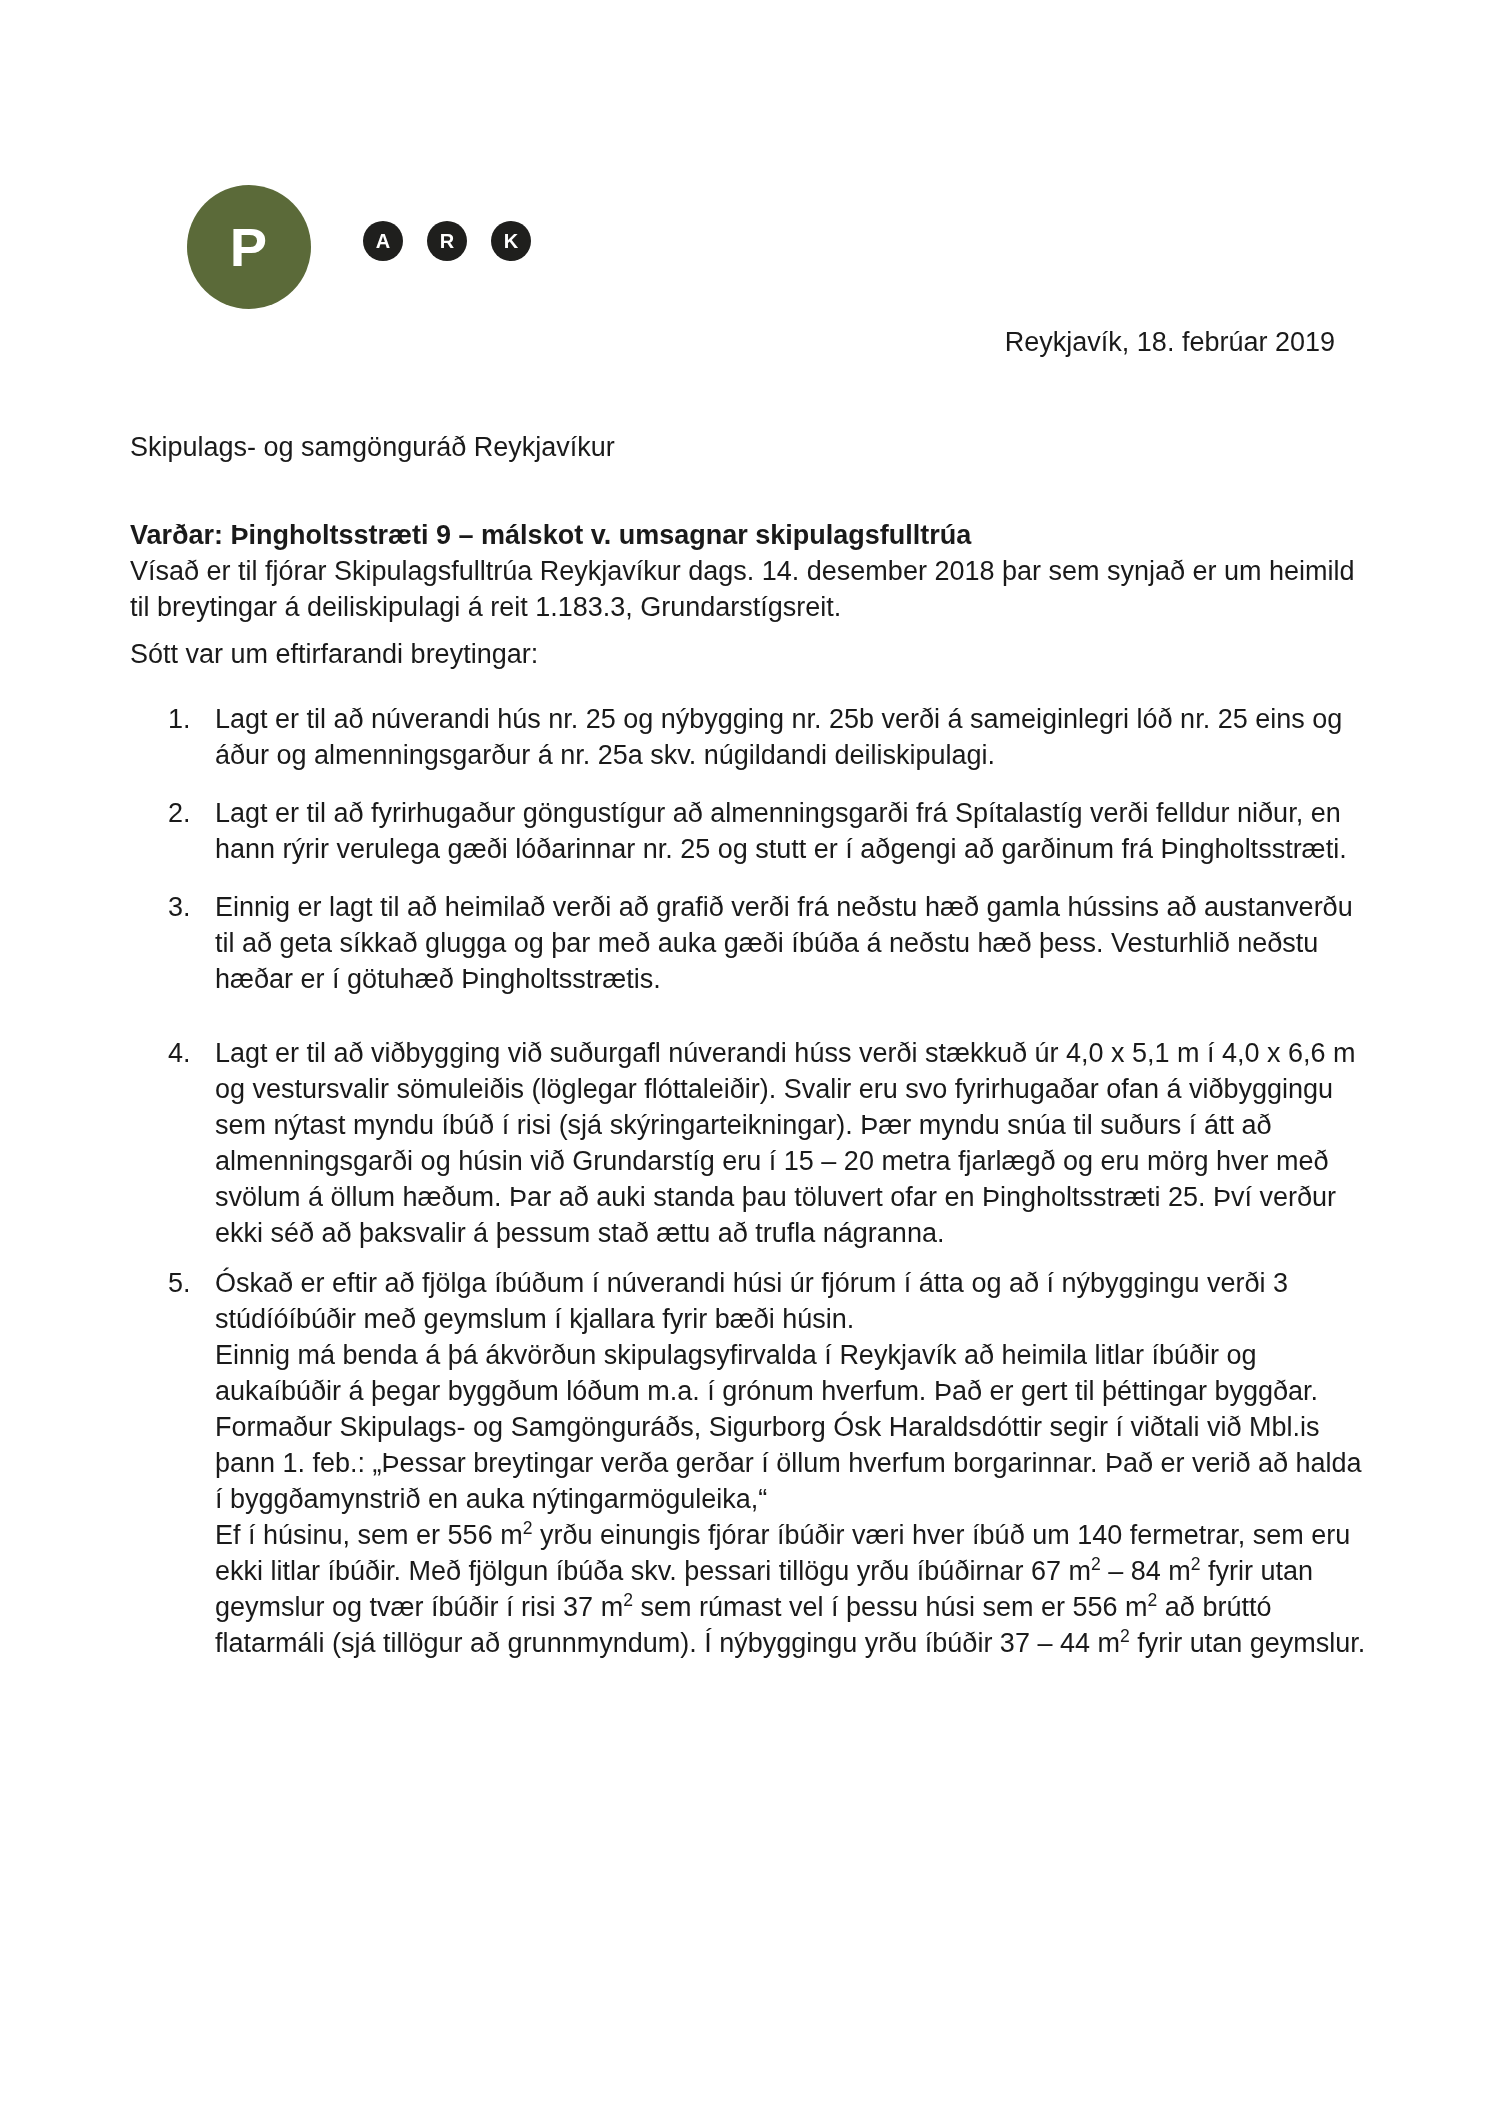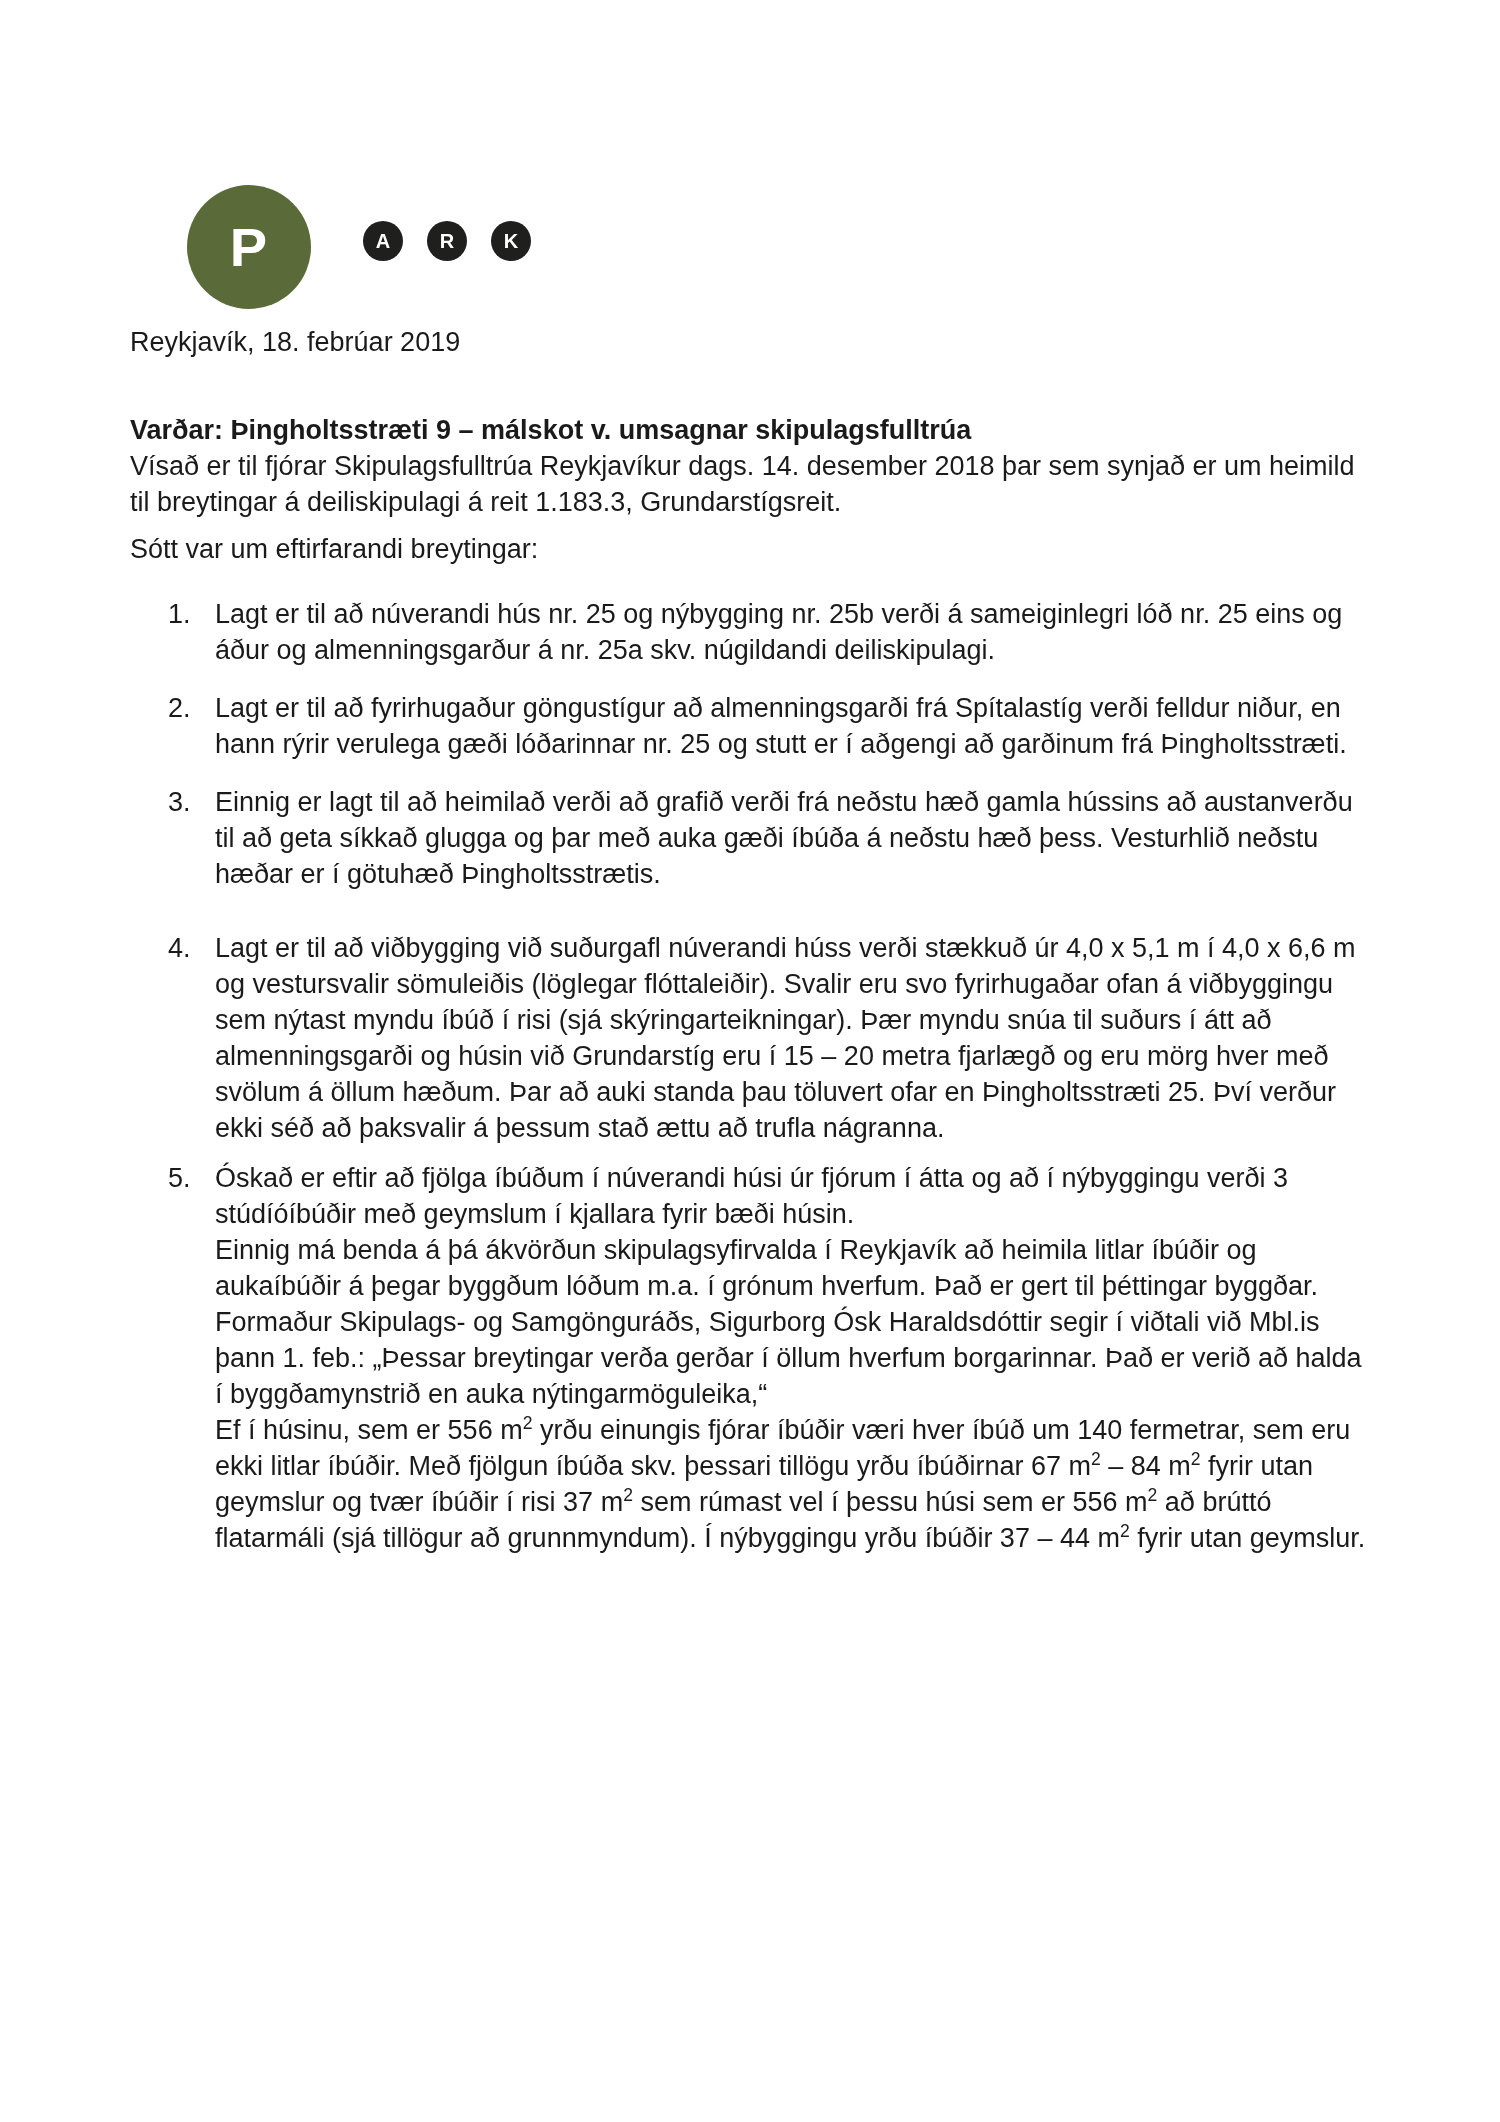--- a/index.html
+++ b/index.html
@@ -29,21 +29,21 @@
     width:40px;height:40px;border-radius:50%;
     background:var(--logo-dark,#1f1f1d);
     color:#ffffff;display:flex;align-items:center;justify-content:center;
     font-size:20px;font-weight:bold;
   }
   
   .content{
     position:absolute;left:130px;top:0;width:1245px;
     font-size:27px;line-height:36px;
   }
-  .date{margin-top:324px;text-align:left;padding-right:40px;}
+  .date{margin-top:324px;text-align:right;padding-right:40px;}
   .addressee{margin-top:69px;}
   .subject{margin-top:52px;font-weight:bold;}
   .intro{margin-top:67px;}
   .list-intro{margin-top:11px;}
   .list{margin-top:29px;}
   .li{display:flex;padding-left:38px;margin-top:22px;}
   .li:first-child{margin-top:0;}
   .li:nth-child(4){margin-top:38px;}
   .li:nth-child(5){margin-top:14px;}
   .num{flex:0 0 47px;width:47px;}
@@ -69,20 +69,21 @@
           <span>R</span>
         </div>
         <div class="sc">
           <span>K</span>
         </div>
       </div>
   </div>
 
   <div class="content">
     <div class="date">Reykjavík, 18. febrúar 2019</div>
+    <div class="addressee">Skipulags- og samgönguráð Reykjavíkur</div>
     <div class="subject">Varðar: Þingholtsstræti 9 – málskot v. umsagnar skipulagsfulltrúa</div>
     <p class="intro para"><span>Vísað er til fjórar Skipulagsfulltrúa Reykjavíkur </span><span class="b">dags. 14. desember 2018</span><span> þar sem synjað er um heimild til breytingar á deiliskipulagi á reit 1.183.3, Grundarstígsreit.</span></p>
     <div class="list-intro">Sótt var um eftirfarandi breytingar:</div>
     <div class="list">
         <div class="li">
           <div class="num">1.</div>
           <div class="li-body">
             <p class="para"><span>Lagt er til að núverandi hús nr. 25 og nýbygging nr. 25b verði á sameiginlegri lóð nr. 25 eins og áður og almenningsgarður á nr. 25a skv. núgildandi deiliskipulagi.</span></p>
           </div>
         </div>

